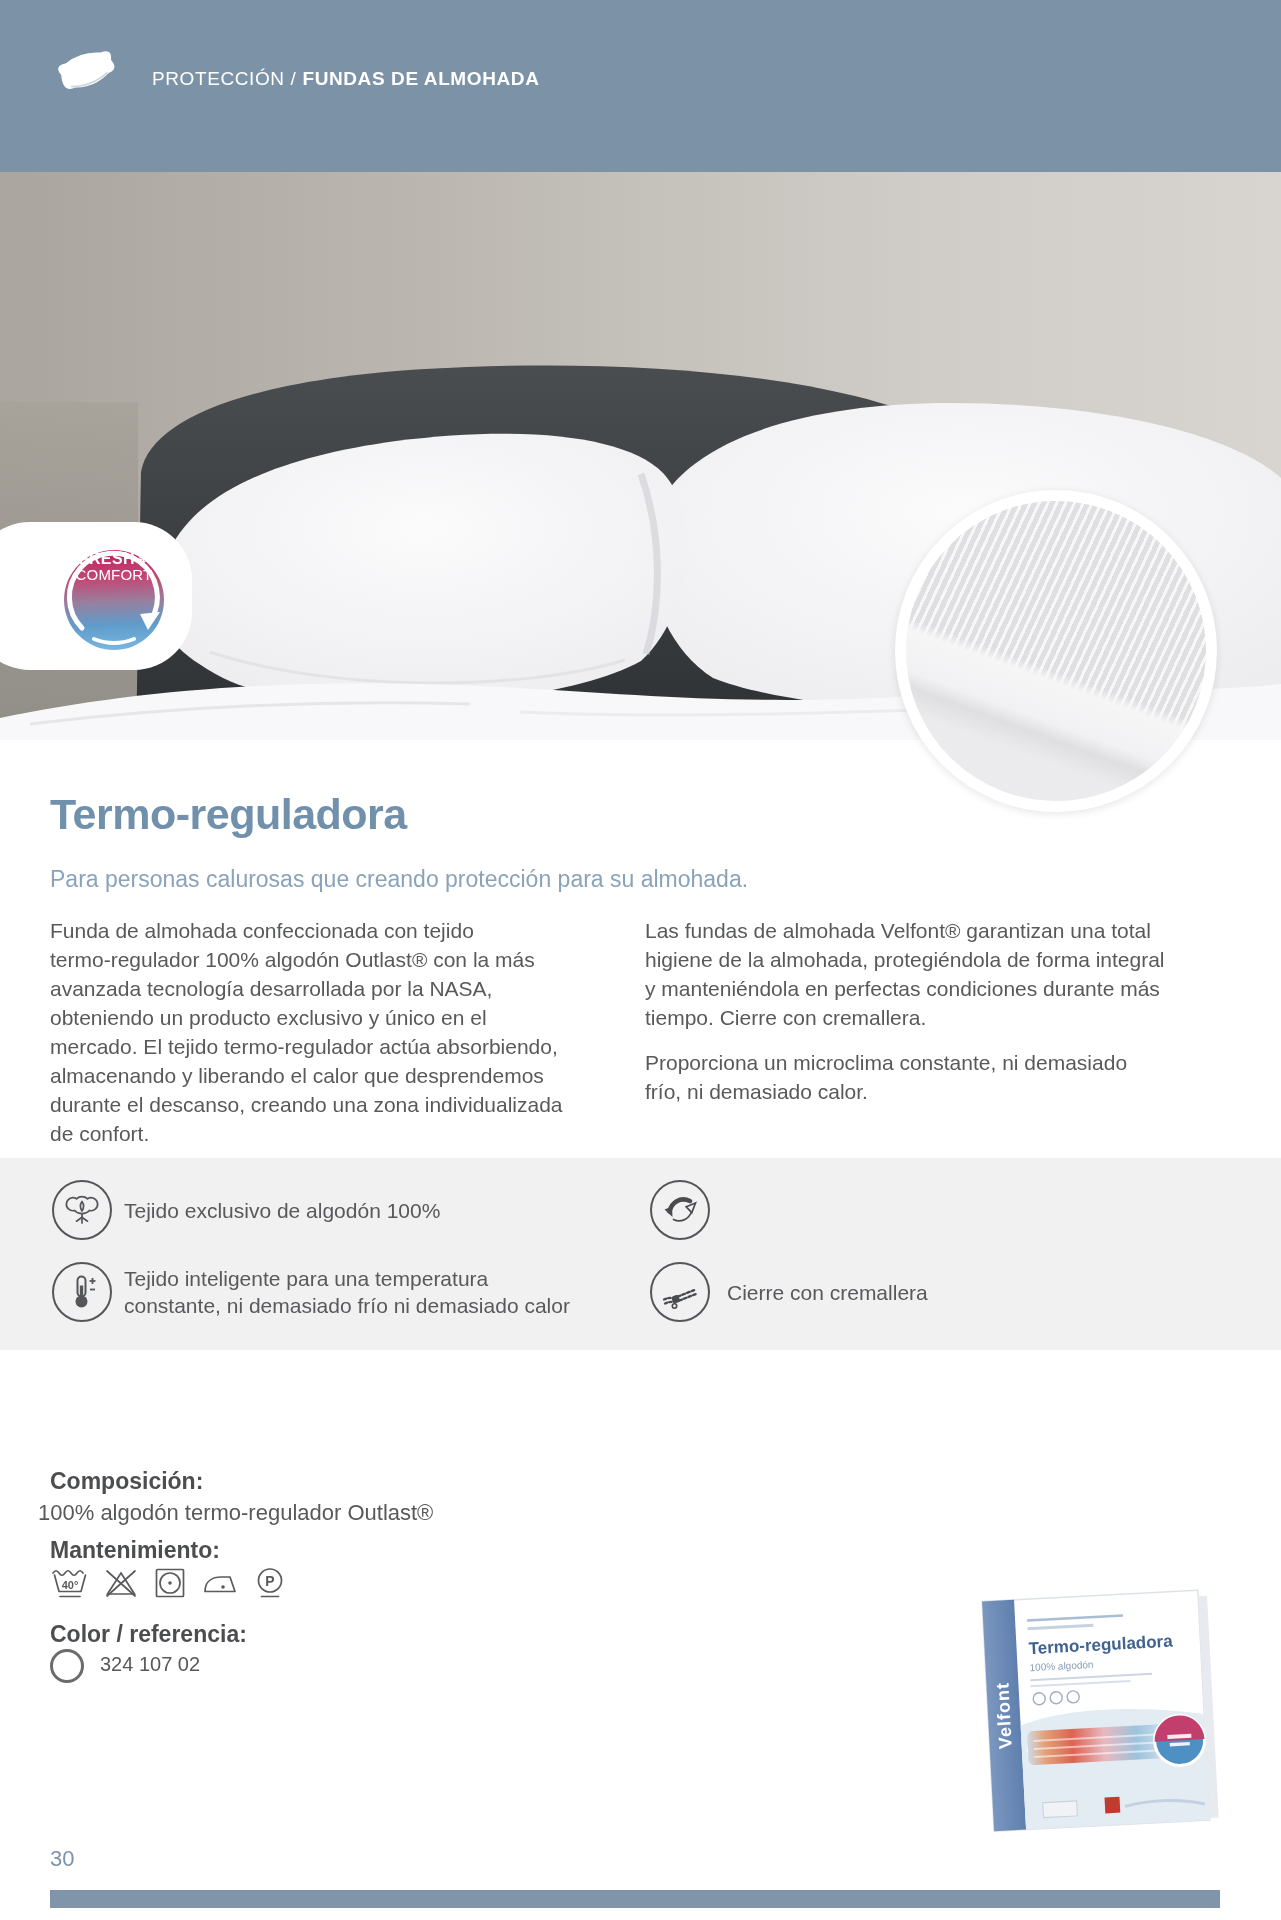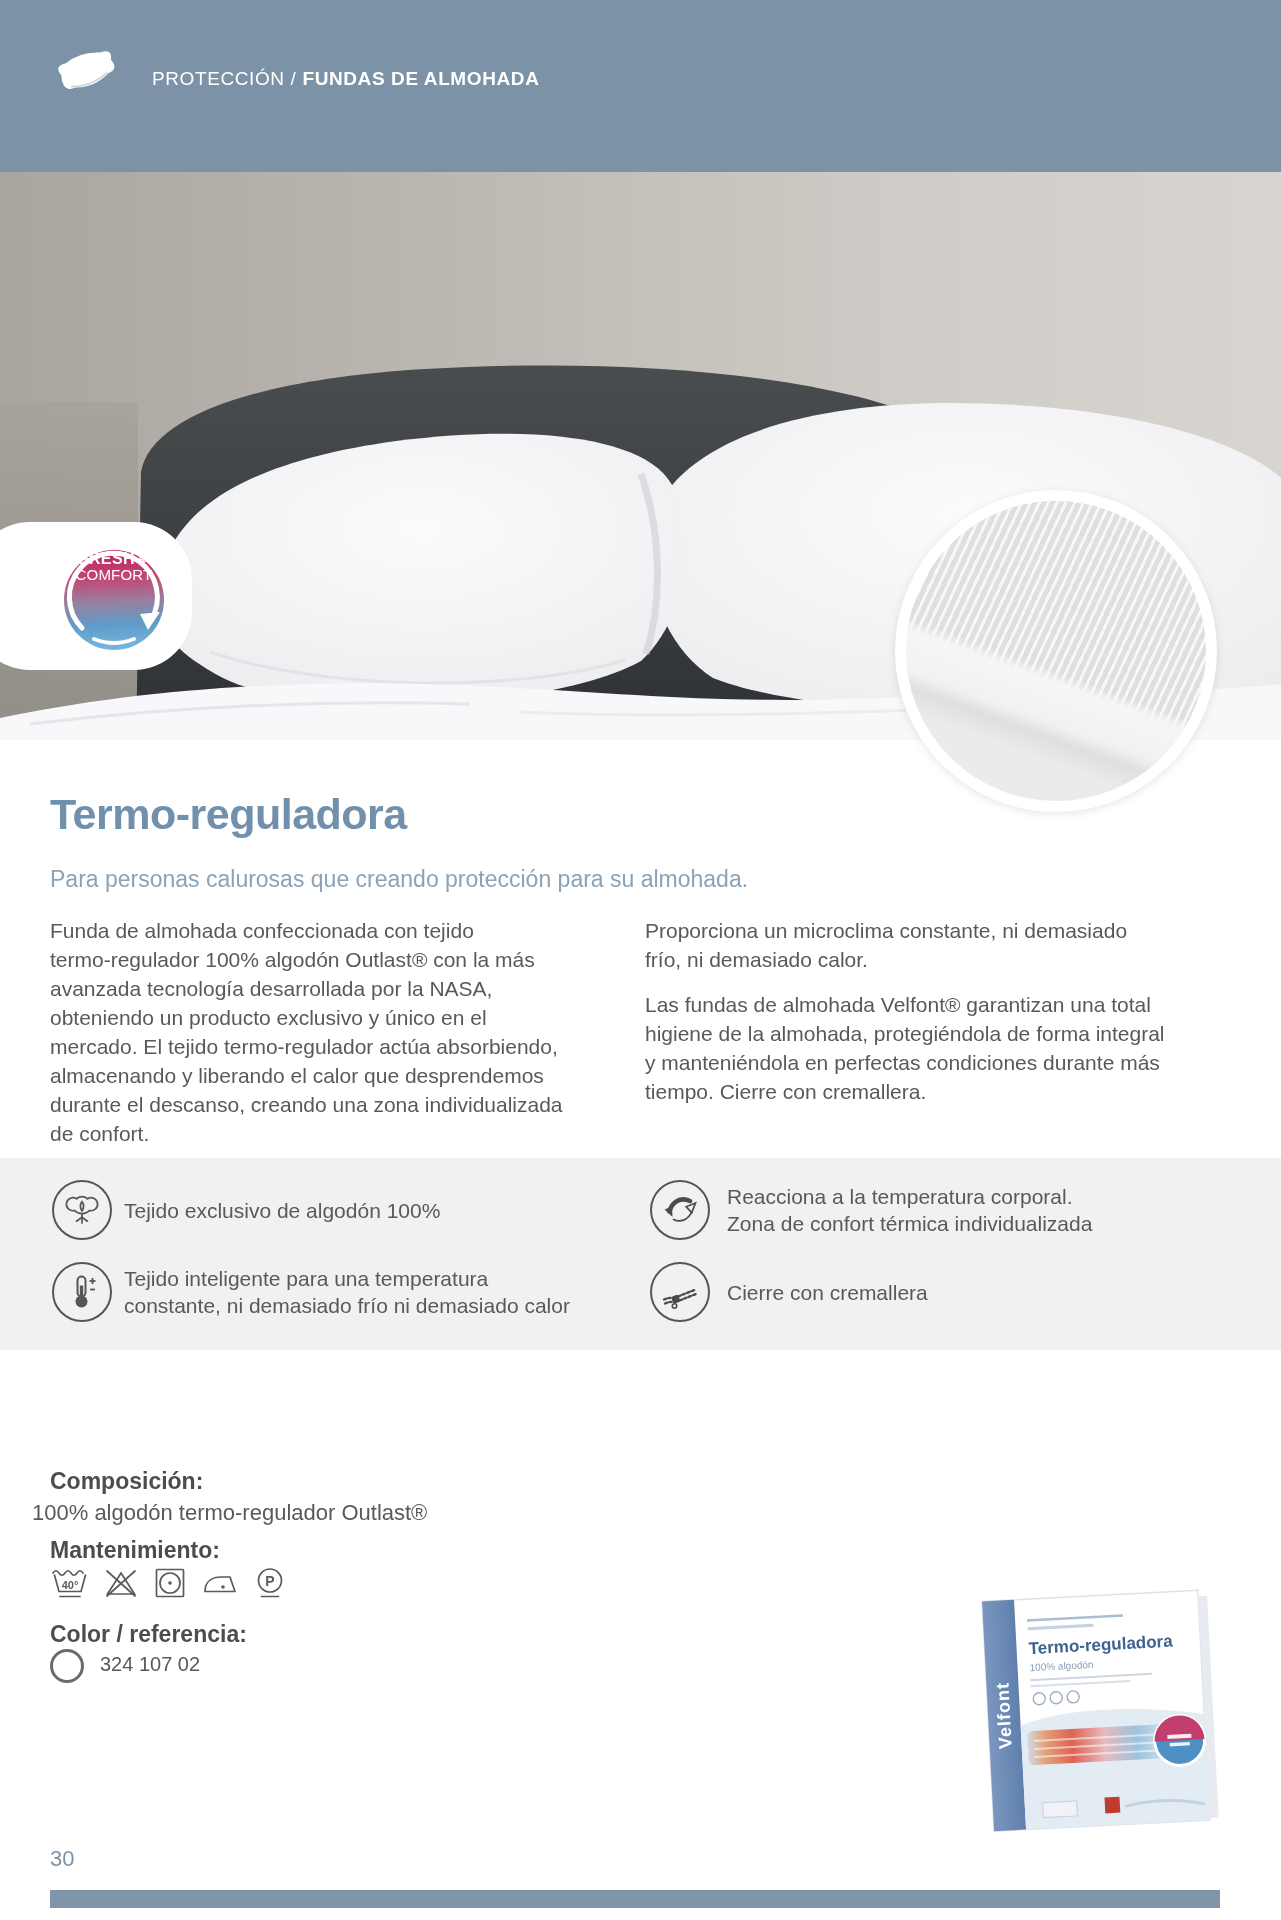--- a/index.html
+++ b/index.html
@@ -155,26 +155,26 @@
     <p class="pre">Funda de almohada confeccionada con tejido
 termo-regulador 100% algodón Outlast® con la más
 avanzada tecnología desarrollada por la NASA,
 obteniendo un producto exclusivo y único en el
 mercado. El tejido termo-regulador actúa absorbiendo,
 almacenando y liberando el calor que desprendemos
 durante el descanso, creando una zona individualizada
 de confort.</p>
   </div>
   <div class="abs col col-right">
-    <p class="pre">Proporciona un microclima constante, ni demasiado
-frío, ni demasiado calor.</p>
     <p class="pre">Las fundas de almohada Velfont® garantizan una total
 higiene de la almohada, protegiéndola de forma integral
 y manteniéndola en perfectas condiciones durante más
 tiempo. Cierre con cremallera.</p>
+    <p class="pre">Proporciona un microclima constante, ni demasiado
+frío, ni demasiado calor.</p>
   </div>
 
   <div class="abs features-band"></div>
 
   <div class="abs feat-icon" style="left:52px; top:1180px;">
     <svg width="40" height="40" viewBox="0 0 40 40">
       <g fill="none" stroke="#55565a" stroke-width="1.7" stroke-linecap="round" stroke-linejoin="round">
         <path d="M12.5 20.5 A6.5 6.5 0 1 1 14.5 8.8 A8 8 0 0 1 25.5 8.8 A6.5 6.5 0 1 1 27.5 20.5"></path>
         <path d="M12.5 20.5 q3 3.2 7.5 3.2 q4.5 0 7.5 -3.2"></path>
         <path d="M20 11.5 q3.2 4.5 0 9.5 q-3.2 -5 0 -9.5 Z"></path>
@@ -208,43 +208,39 @@
   <div class="abs feat-icon" style="left:650px; top:1180px;">
     <svg width="40" height="40" viewBox="0 0 40 40">
       <g stroke="#4a4b4f" fill="none" stroke-linecap="round">
         <path d="M30 11 C20 6.5 11.5 12.5 9.5 21.5" stroke-width="4.6"></path>
         <path d="M4.5 19.5 L12.5 27 L12 16.5 Z" fill="#4a4b4f" stroke="none"></path>
         <path d="M13.5 29.5 C20.5 33 28.5 29.5 31.5 22" stroke-width="1.7"></path>
         <path d="M35.5 13 L31.8 22.6 L26.2 16.8 Z" stroke-width="1.7"></path>
       </g>
     </svg>
   </div>
-  <div class="abs feat-text" style="left:727px; top:1180px;">
-    <span class="pre">Reacciona a la temperatura corporal.
-Zona de confort térmica individualizada</span>
-  </div>
 
   <div class="abs feat-icon" style="left:650px; top:1262px;">
     <svg width="40" height="40" viewBox="0 0 40 40">
       <g stroke="#4a4b4f" fill="none" stroke-linecap="round">
         <path d="M18 24.5 L34.5 18" stroke-width="2.4" stroke-dasharray="2.6 2.3"></path>
         <path d="M19.5 28.5 L36 22" stroke-width="2.4" stroke-dasharray="2.6 2.3"></path>
         <path d="M4 27.5 Q8.5 25.5 12.5 26" stroke-width="2.2" stroke-dasharray="2.4 2"></path>
         <path d="M5 31.5 Q9.5 29.5 13.5 30" stroke-width="2.2" stroke-dasharray="2.4 2"></path>
         <rect x="12" y="23.5" width="7.5" height="7.5" rx="2" transform="rotate(-18 15.7 27.2)" fill="#4a4b4f" stroke="none"></rect>
         <circle cx="14.5" cy="34" r="2.2" stroke-width="1.6"></circle>
       </g>
     </svg>
   </div>
   <div class="abs feat-text" style="left:727px; top:1262px;">
     <span class="pre">Cierre con cremallera</span>
   </div>
 
   <div class="abs spec-label" style="left:50px; top:1468px;">Composición:</div>
-  <div class="abs spec-value" style="left:32px; top:1500px;">100% algodón termo-regulador Outlast®</div>
+  <div class="abs spec-value" style="left:38px; top:1500px;">100% algodón termo-regulador Outlast®</div>
 
   <div class="abs spec-label" style="left:50px; top:1537px;">Mantenimiento:</div>
 
   <div class="abs care-row">
     <span>
       <svg width="44" height="40" viewBox="0 0 44 40">
         <g fill="none" stroke="#595a5c" stroke-width="1.7" stroke-linecap="round">
           <path d="M5 10 C7 7 9 7 11 10 C13 13 15 13 17 10 C19 7 21 7 23 10 C25 13 27 13 29 10 C31 7 33 7 35 10"></path>
           <path d="M6.5 12 L11 28.5 H33 L37.5 12"></path>
           <line x1="12" y1="33.5" x2="32" y2="33.5"></line>

